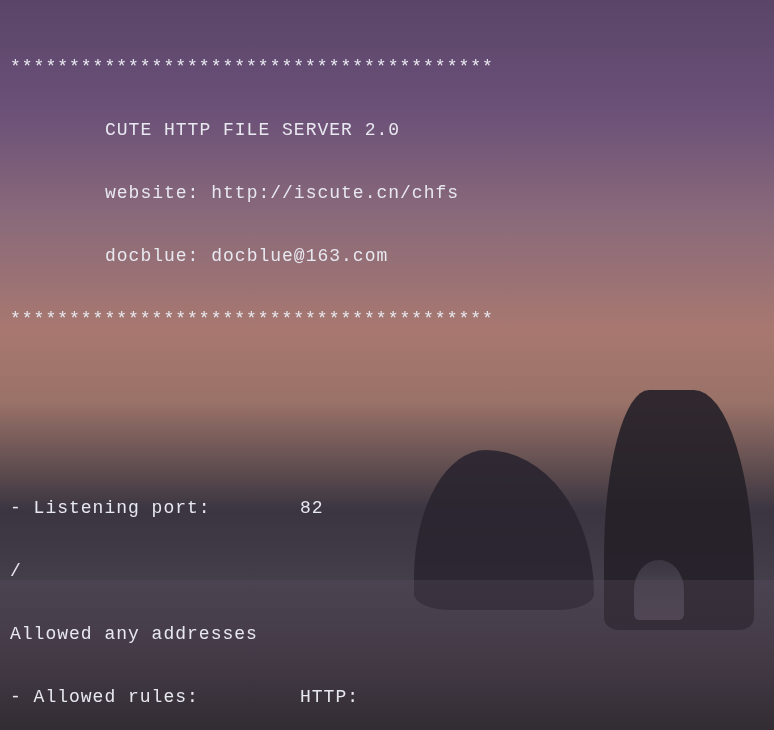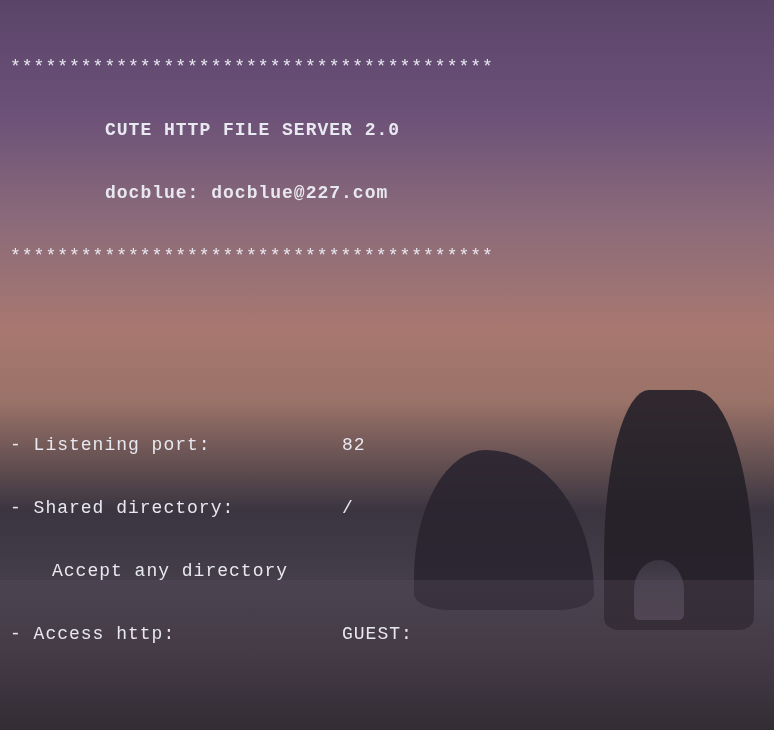--- a/index.html
+++ b/index.html
@@ -69,53 +69,52 @@
         rgba(40,35,40,0.8) 100%);
     }
     .terminal {
       position: relative;
       z-index: 10;
       padding: 20px 10px;
       white-space: pre;
     }
     .indent {
       padding-left: 95px;
-      font-weight: bold;
     }
     .row {
       display: flex;
       align-items: flex-end;
     }
     .label {
       width: 290px;
       flex-shrink: 0;
     }
     .value {
       flex: 1;
-      margin-left: 42px;
     }
   </style>
 </head>
 <body>
 
 <div class="rock1"></div>
 <div class="rock2"></div>
 <div class="beach"></div>
 
 <div class="terminal">
 <div>*****************************************</div>
 <div class="indent">CUTE HTTP FILE SERVER 2.0</div>
-<div class="indent"><span>docblue:</span> <span>docblue@227.com</span></div>
+<div class="indent"><span>website:</span> <span>http://iscute.cn/chfs</span></div>
+<div class="indent"><span>docblue:</span> <span>docblue@163.com</span></div>
 <div>*****************************************</div>
 <div>&nbsp;</div>
 <div>&nbsp;</div>
 <div class="row"><span class="label">- Listening port:</span><span class="value">82</span></div>
-<div class="row"><span class="label">- Shared directory:</span><span class="value">/</span></div>
-<div class="row"><span class="value">Accept any directory</span></div>
-<div class="row"><span class="label">- Access http:</span><span class="value">GUEST:</span></div>
+<div class="row"><span class="value">/</span></div>
+<div class="row"><span class="value">Allowed any addresses</span></div>
+<div class="row"><span class="label">- Allowed rules:</span><span class="value">HTTP:</span></div>
 
 
 
 
 
 
 
 
 
 

